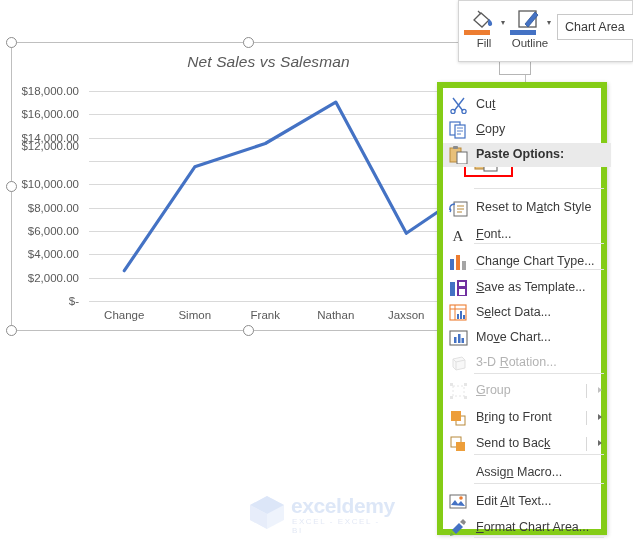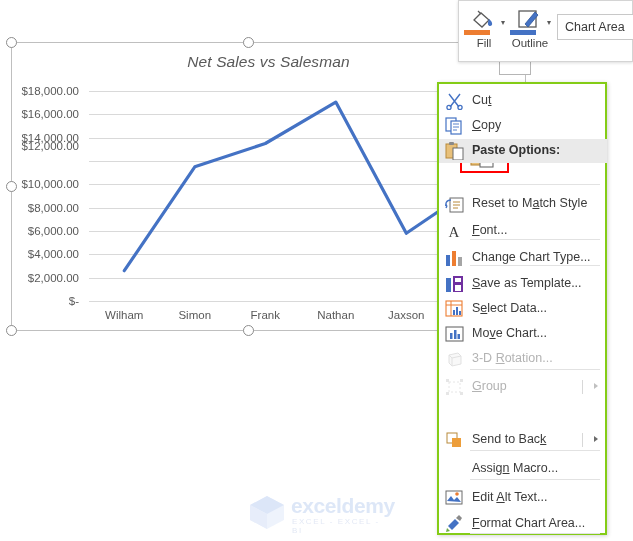--- a/index.html
+++ b/index.html
@@ -81,21 +81,21 @@
   }
   #partial-button{
     position:absolute;left:499px;top:61px;width:32px;height:14px;
     border:1px solid #b5b5b5;border-top:none;background:#fff;
     box-sizing:border-box;z-index:19;
   }
 
   
   #context-menu{
     position:absolute;left:437px;top:82px;width:170px;height:453px;
-    background:#ffffff;border:2px solid #84cc16;box-sizing:border-box;
+    background:#ffffff;border:6px solid #84cc16;box-sizing:border-box;
     box-shadow:1px 1px 4px rgba(0,0,0,.18);
     z-index:30;
   }
   .menu-item{
     position:absolute;left:0;width:168px;height:24px;
     display:flex;align-items:center;
   }
   .menu-item.hdr{background:#eaeaea;}
   .mi-icon{
     position:absolute;left:6px;top:3px;width:19px;height:18px;
@@ -169,21 +169,21 @@
       <div class="gridline" style="top: 93.3333px;"></div>
       <div class="gridline" style="top: 70px;"></div>
       <div class="gridline" style="top: 46.6667px;"></div>
       <div class="gridline" style="top: 23.3333px;"></div>
       <div class="gridline" style="top: 0px;"></div>
     <svg id="series-svg" width="423" height="210">
       <polyline id="series-line" fill="none" stroke="#4472c4" stroke-width="3.2" stroke-linejoin="round" stroke-linecap="round" points="35.3,179.7 105.8,75.8 176.3,52.5 246.8,11.1 317.3,142.3 387.8,94.5"></polyline>
     </svg>
   </div>
   <div id="x-axis-labels">
-      <div class="xtick" style="left: 35.25px;">Wilham</div>
+      <div class="xtick" style="left: 35.25px;">Change</div>
       <div class="xtick" style="left: 105.75px;">Simon</div>
       <div class="xtick" style="left: 176.25px;">Frank</div>
       <div class="xtick" style="left: 246.75px;">Nathan</div>
       <div class="xtick" style="left: 317.25px;">Jaxson</div>
       <div class="xtick" style="left: 387.75px;">Anthony</div>
     </div>
 </div>
 
 <div class="handle" style="left:6px;top:37px;"></div>
 <div class="handle" style="left:243px;top:37px;"></div>
@@ -323,20 +323,29 @@
           <rect x="4" y="4" width="11" height="10" fill="none" stroke="#c9c9c9" stroke-width="1" stroke-dasharray="2 2"></rect>
           <rect x="1" y="1" width="3" height="3" fill="#c9c9c9"></rect>
           <rect x="15" y="1" width="3" height="3" fill="#c9c9c9"></rect>
           <rect x="1" y="14" width="3" height="3" fill="#c9c9c9"></rect>
           <rect x="15" y="14" width="3" height="3" fill="#c9c9c9"></rect>
         </svg></span>
       <span class="mi-label dis"><u>G</u>roup</span>
       <span class="mi-sep-v"></span>
       <span class="mi-arrow dis"></span>
     </div>
+    <div class="menu-item" style="top: 318px;">
+      <span class="mi-icon"><svg width="19" height="18" viewBox="0 0 19 18">
+          <rect x="7" y="7" width="9" height="9" fill="none" stroke="#b8893b" stroke-width="1"></rect>
+          <rect x="2" y="2" width="10" height="10" fill="#ed9e3a"></rect>
+        </svg></span>
+      <span class="mi-label">B<u>r</u>ing to Front</span>
+      <span class="mi-sep-v"></span>
+      <span class="mi-arrow"></span>
+    </div>
     <div class="menu-item" style="top: 344px;">
       <span class="mi-icon"><svg width="19" height="18" viewBox="0 0 19 18">
           <rect x="2" y="2" width="10" height="10" fill="none" stroke="#b8893b" stroke-width="1"></rect>
           <rect x="7" y="7" width="9" height="9" fill="#ed9e3a"></rect>
         </svg></span>
       <span class="mi-label">Send to Bac<u>k</u></span>
       <span class="mi-sep-v"></span>
       <span class="mi-arrow"></span>
     </div>
     <div class="menu-item" style="top: 373px;">

